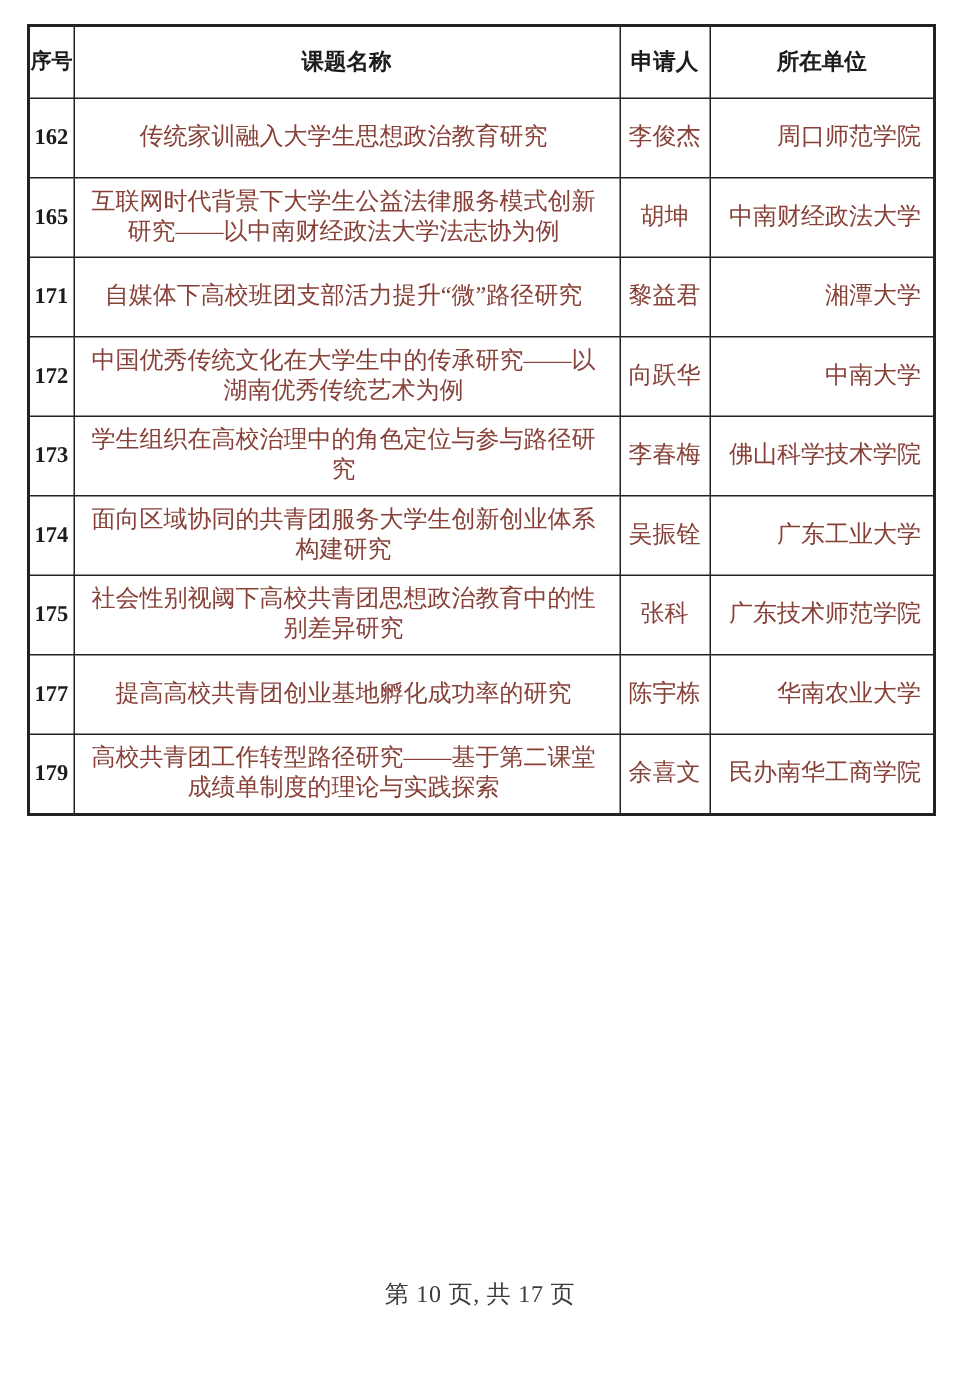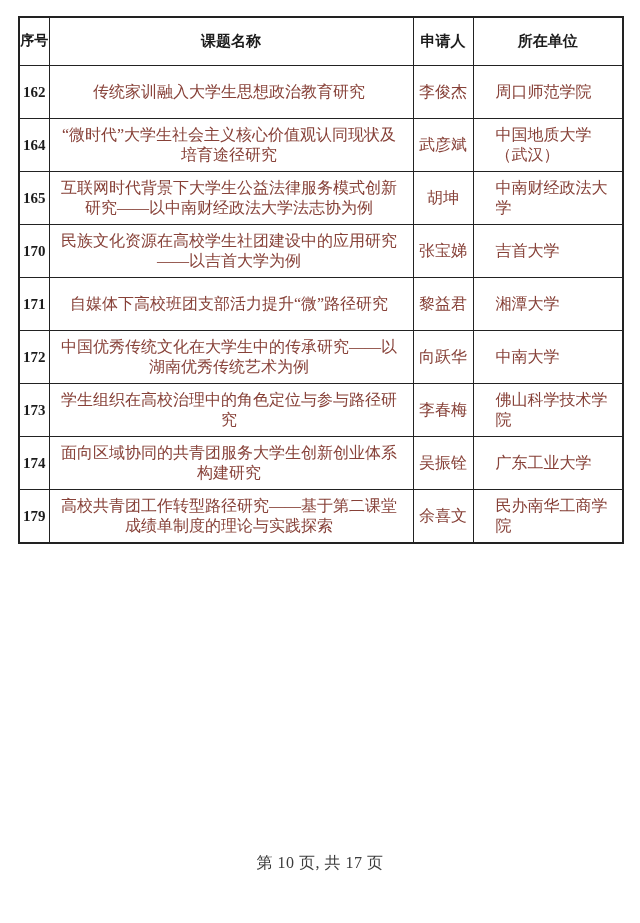--- a/index.html
+++ b/index.html
@@ -61,22 +61,22 @@
   td.c-title {
     text-align: center;
     padding: 3px 10px 3px 6px;
     word-break: break-all;
   }
   td.c-name {
     text-align: center;
     padding: 16px 2px;
   }
   td.c-unit {
-    text-align: left;
-    padding: 3px 8px 3px 22px;
+    text-align: right;
+    padding: 3px 8px 3px 6px;
     word-break: break-all;
   }
   .page-footer {
     position: absolute;
     top: 853px;
     left: 0;
     width: 100%;
     text-align: center;
     font-size: 16px;
     letter-spacing: 0.5px;
@@ -105,44 +105,32 @@
     </thead>
     <tbody id="table-body">
     <tr>
       <td class="c-no">162</td>
       <td class="c-title">传统家训融入大学生思想政治教育研究</td>
       <td class="c-name">李俊杰</td>
       <td class="c-unit">周口师范学院</td>
     </tr>
 
 
-    <tr>
-      <td class="c-no">164</td>
-      <td class="c-title">“微时代”大学生社会主义核心价值观认同现状及培育途径研究</td>
-      <td class="c-name">武彦斌</td>
-      <td class="c-unit">中国地质大学（武汉）</td>
-    </tr>
 
     <tr>
       <td class="c-no">165</td>
       <td class="c-title">互联网时代背景下大学生公益法律服务模式创新研究——以中南财经政法大学法志协为例</td>
       <td class="c-name">胡坤</td>
       <td class="c-unit">中南财经政法大学</td>
     </tr>
 
 
 
 
 
-    <tr>
-      <td class="c-no">170</td>
-      <td class="c-title">民族文化资源在高校学生社团建设中的应用研究——以吉首大学为例</td>
-      <td class="c-name">张宝娣</td>
-      <td class="c-unit">吉首大学</td>
-    </tr>
 
     <tr>
       <td class="c-no">171</td>
       <td class="c-title">自媒体下高校班团支部活力提升“微”路径研究</td>
       <td class="c-name">黎益君</td>
       <td class="c-unit">湘潭大学</td>
     </tr>
 
     <tr>
       <td class="c-no">172</td>
@@ -158,22 +146,34 @@
       <td class="c-unit">佛山科学技术学院</td>
     </tr>
 
     <tr>
       <td class="c-no">174</td>
       <td class="c-title">面向区域协同的共青团服务大学生创新创业体系构建研究</td>
       <td class="c-name">吴振铨</td>
       <td class="c-unit">广东工业大学</td>
     </tr>
 
+    <tr>
+      <td class="c-no">175</td>
+      <td class="c-title">社会性别视阈下高校共青团思想政治教育中的性别差异研究</td>
+      <td class="c-name">张科</td>
+      <td class="c-unit">广东技术师范学院</td>
+    </tr>
 
 
+    <tr>
+      <td class="c-no">177</td>
+      <td class="c-title">提高高校共青团创业基地孵化成功率的研究</td>
+      <td class="c-name">陈宇栋</td>
+      <td class="c-unit">华南农业大学</td>
+    </tr>
 
 
     <tr>
       <td class="c-no">179</td>
       <td class="c-title">高校共青团工作转型路径研究——基于第二课堂成绩单制度的理论与实践探索</td>
       <td class="c-name">余喜文</td>
       <td class="c-unit">民办南华工商学院</td>
     </tr>
   </tbody>
   </table>

